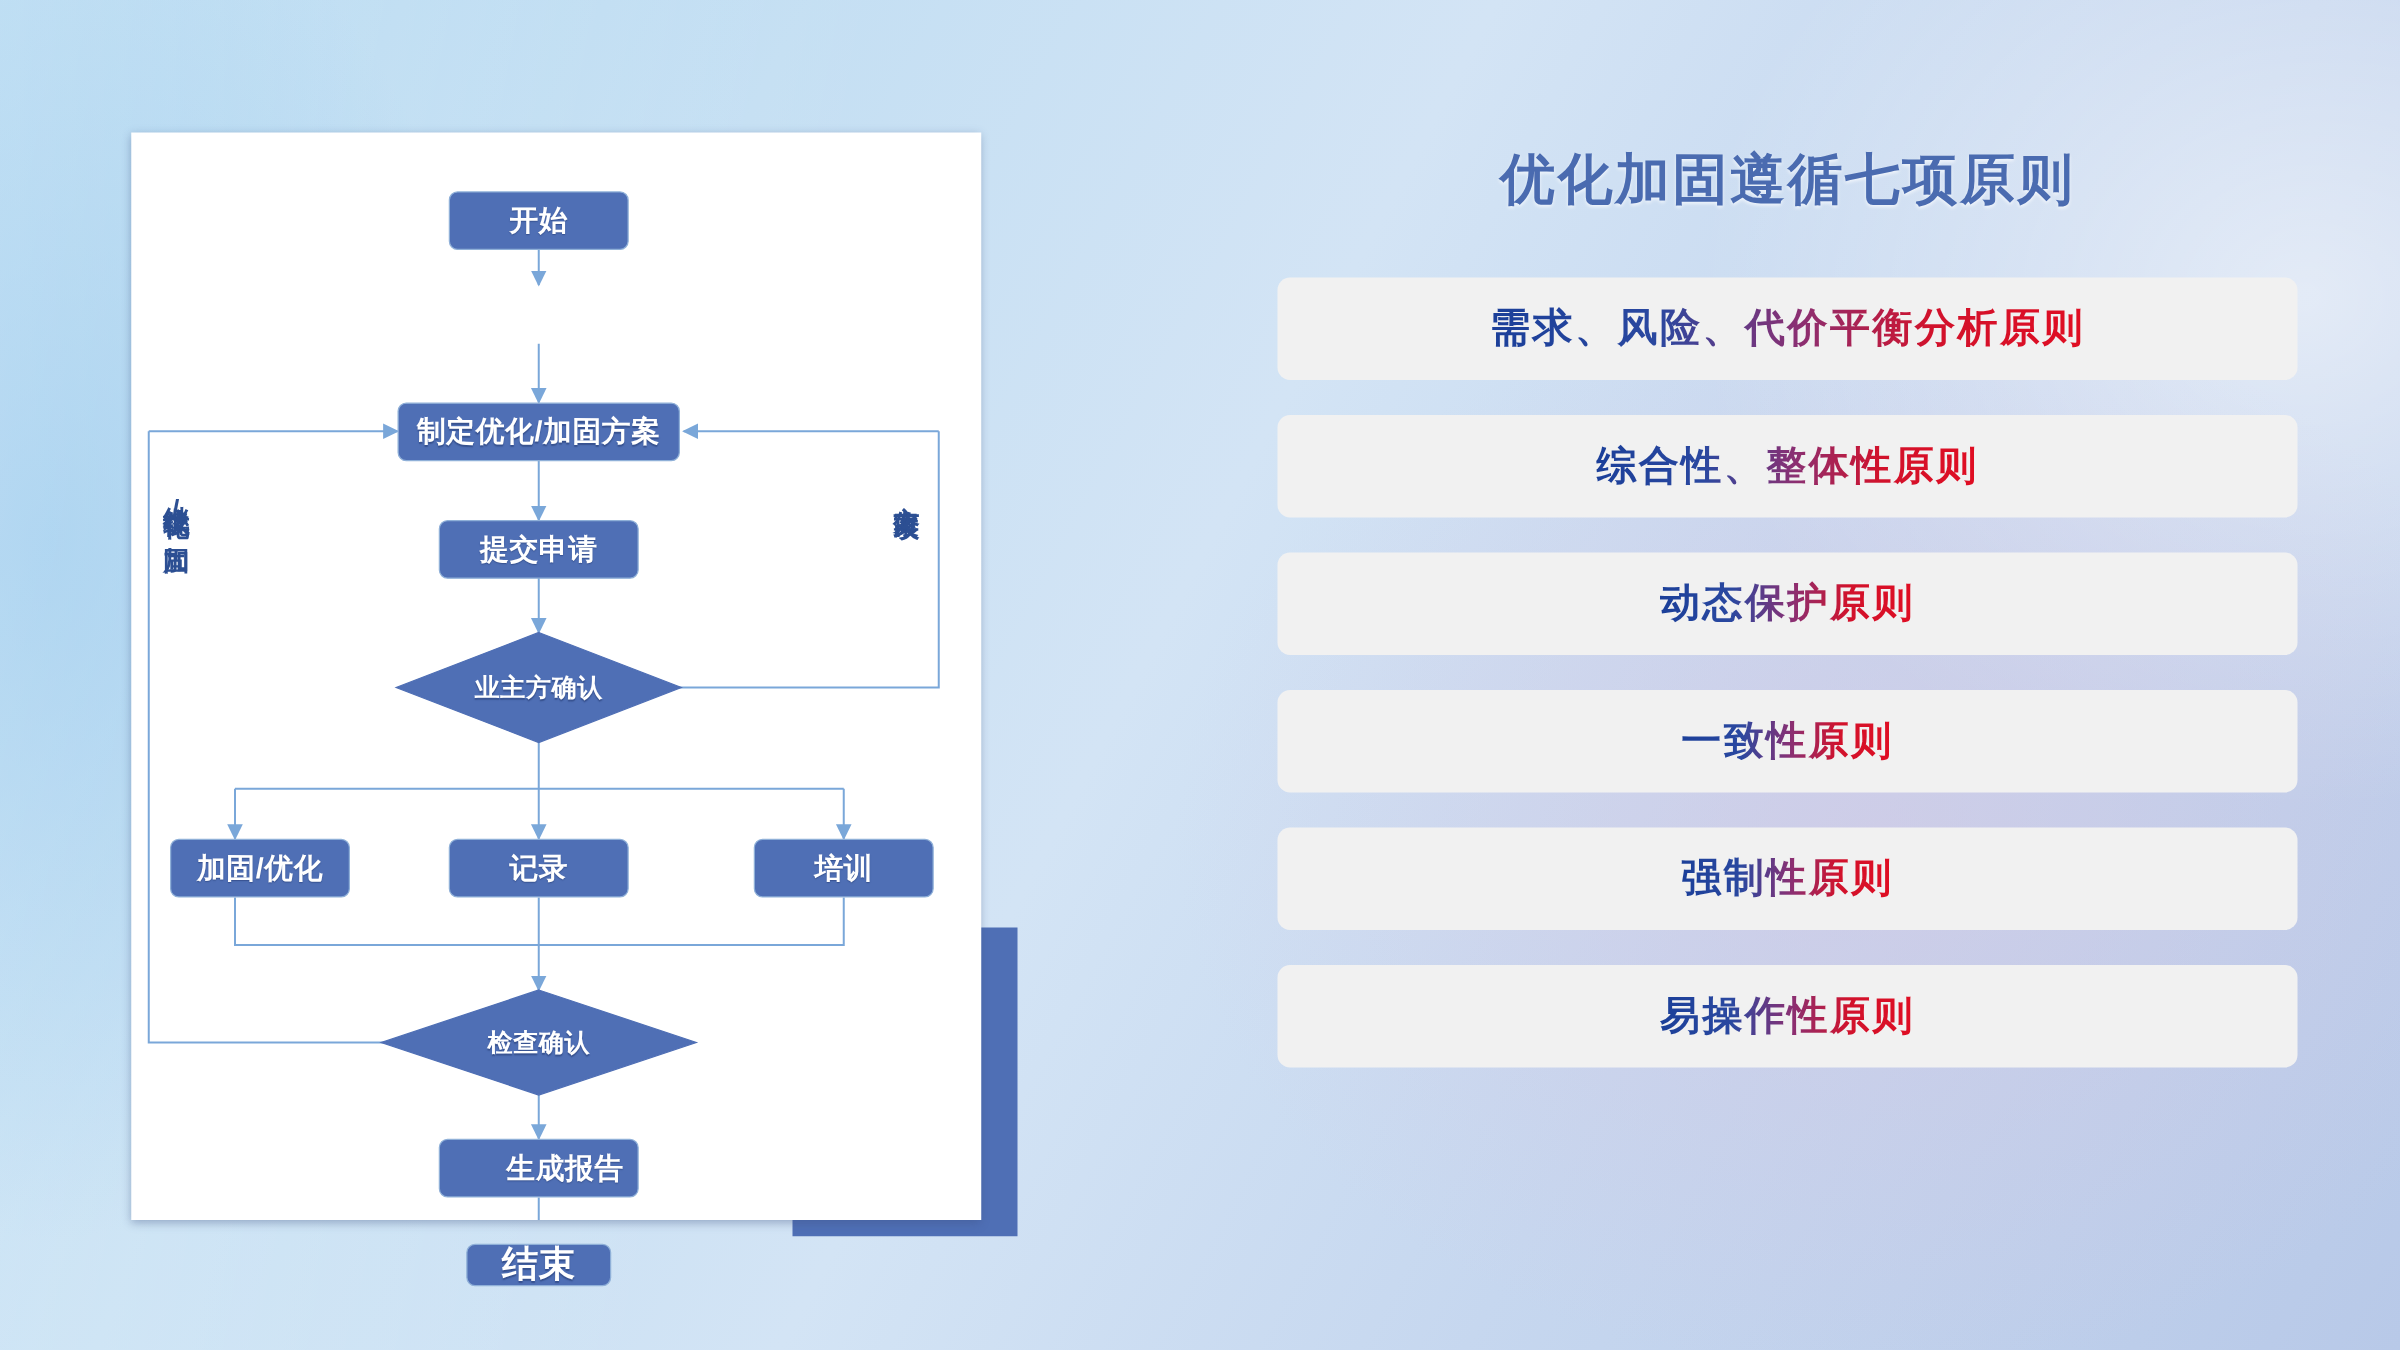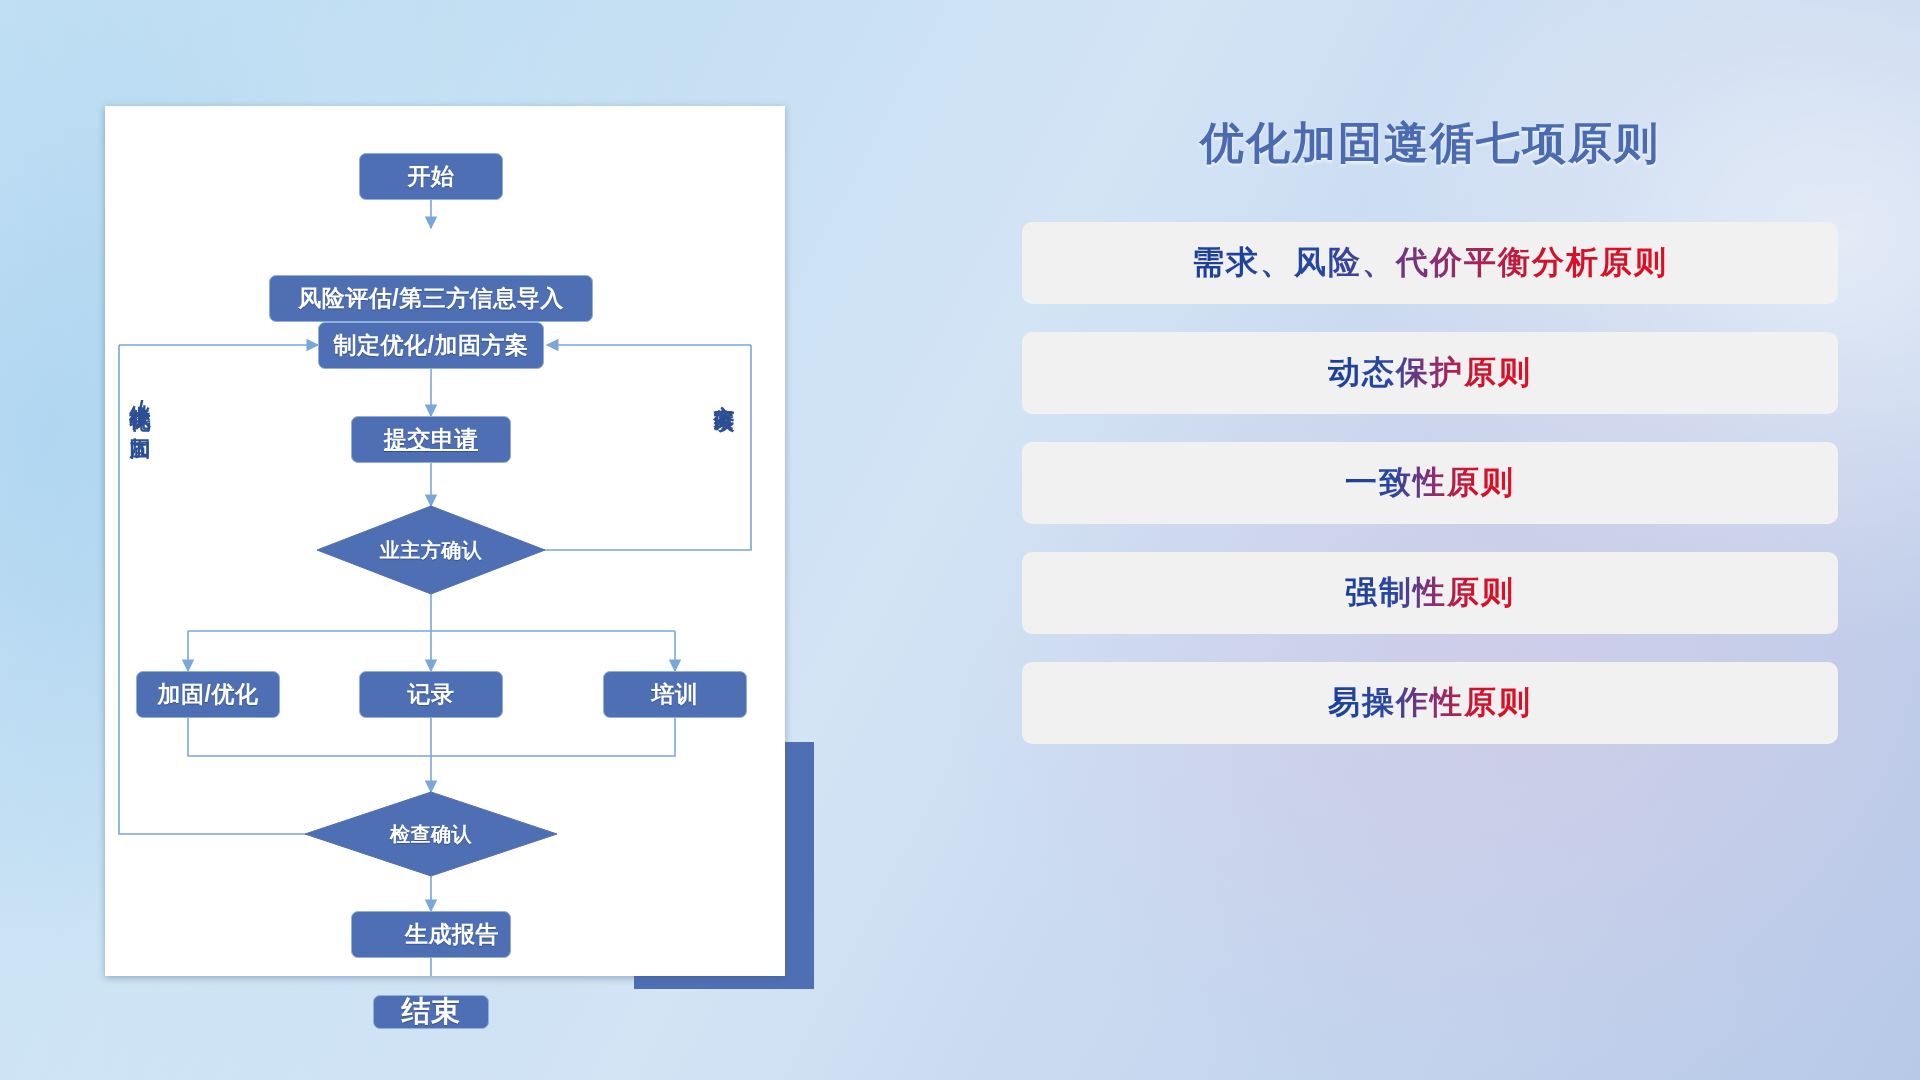--- a/index.html
+++ b/index.html
@@ -94,25 +94,24 @@
       <path d="M410,444 L646,444 L646,239"></path>
       <line x1="646" y1="239" x2="442" y2="239" marker-end="url(#arr)"></line>
     </g>
 
     <polygon points="326,400 440,444 326,488 212,444" fill="#4f6fb5" stroke="#4f6fb5" stroke-width="1"></polygon>
     <polygon points="326,686 452,728 326,770 200,728" fill="#4f6fb5" stroke="#4f6fb5" stroke-width="1"></polygon>
   </svg>
 
   <div class="node" style="left:254px;top:47px;width:144px;height:47px;font-size:23px;">开始</div>
 
-  <div class="node" style="left:164px;top:169px;width:324px;height:47px;font-size:23px;">风险评估/第三方信息导入</div>
 
   <div class="node" style="left:213px;top:216px;width:226px;height:47px;font-size:23px;">制定优化/加固方案</div>
 
-  <div class="node" style="left:246px;top:310px;width:160px;height:47px;font-size:23px;text-decoration:underline;">提交申请</div>
+  <div class="node" style="left:246px;top:310px;width:160px;height:47px;font-size:23px;">提交申请</div>
 
   <div class="node" style="left:236px;top:424px;width:180px;height:40px;background:transparent;border:none;
               box-shadow:none;font-size:20px;">业主方确认</div>
 
   <div class="node" style="left:11px;top:565px;width:144px;height:47px;font-size:23px;margin-left:20px;">加固/优化</div>
 
   <div class="node" style="left:254px;top:565px;width:144px;height:47px;font-size:23px;">记录</div>
 
   <div class="node" style="left:498px;top:565px;width:144px;height:47px;font-size:23px;">培训</div>
 
@@ -131,20 +130,23 @@
 <div id="principles-panel">
 
   <div id="principles-title">优化加固遵循七项原则</div>
 
   <div id="cards-list">
 
     <div class="card">
       <span class="card-text">需求、风险、代价平衡分析原则</span>
     </div>
 
+    <div class="card">
+      <span class="card-text">综合性、整体性原则</span>
+    </div>
 
     <div class="card">
       <span class="card-text">动态保护原则</span>
     </div>
 
 
     <div class="card">
       <span class="card-text">一致性原则</span>
     </div>
 

